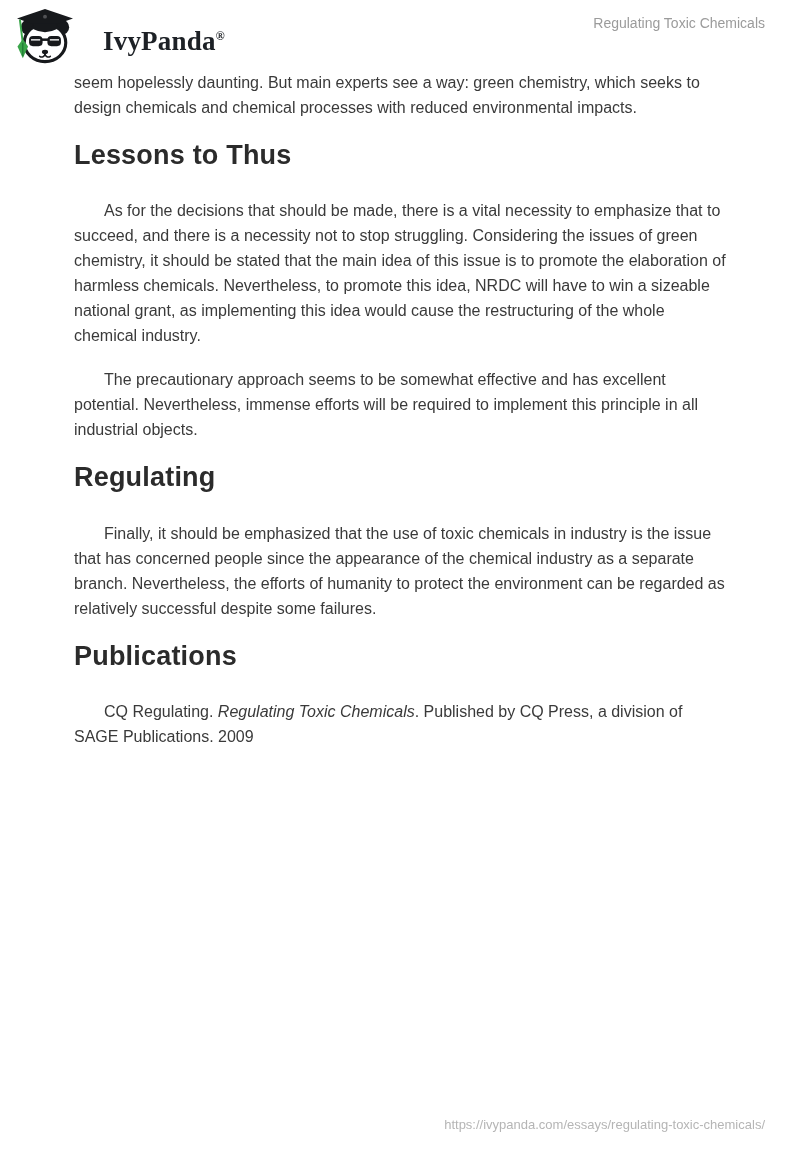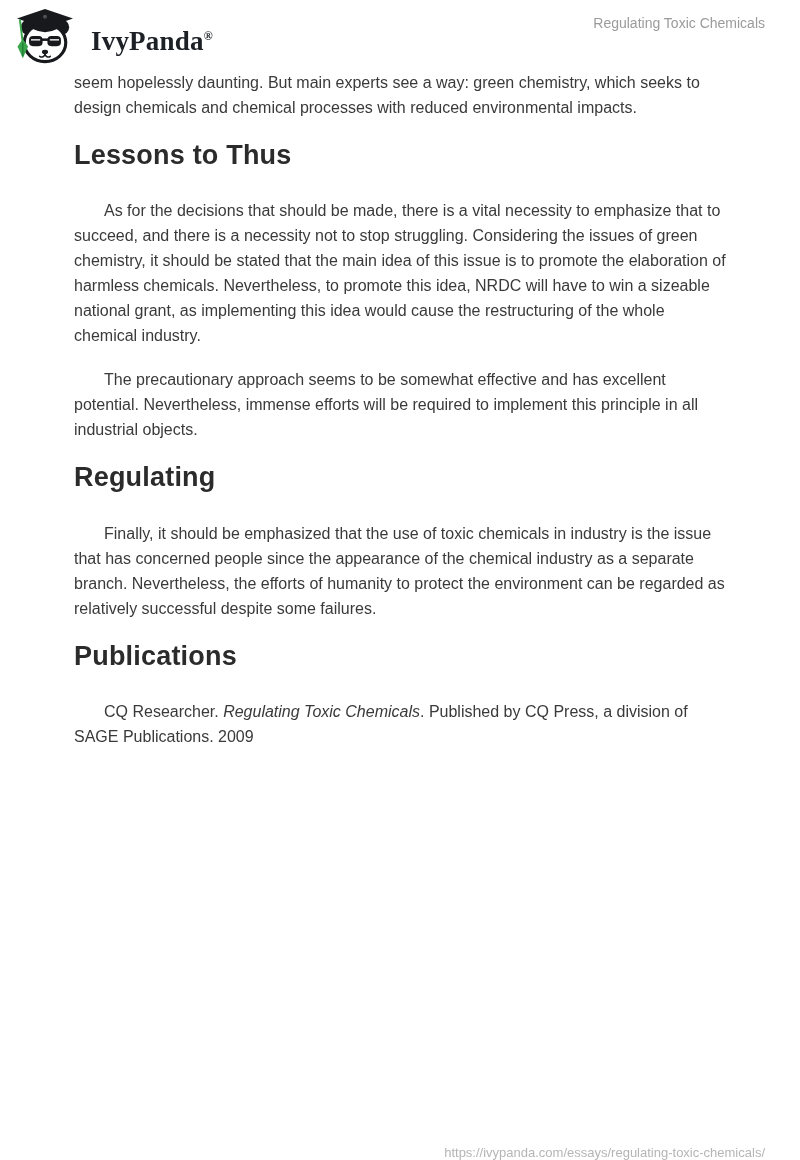--- a/index.html
+++ b/index.html
@@ -17,21 +17,21 @@
   .page-header {
     display: flex;
     justify-content: space-between;
     align-items: flex-start;
     padding: 8px 35px 0 14px;
     height: 64px;
   }
   .logo-wrap {
     display: flex;
     align-items: center;
-    gap: 15px;
+    gap: 27px;
   }
   .logo-mark { width: 62px; height: 56px; flex: 0 0 auto; }
   .logo-text {
     font-family: "Liberation Serif", serif;
     font-weight: 700;
     font-size: 27px;
     color: #1d2126;
     letter-spacing: 0.2px;
     line-height: 1;
     padding-top: 10px;
@@ -65,21 +65,21 @@
     color: #2b2b2b;
     margin: 0 0 27px 0;
     letter-spacing: 0.2px;
   }
   .doc-main p em { font-style: italic; }
 
   
   .page-footer {
     position: absolute;
     right: 35px;
-    bottom: 0;
+    bottom: 28px;
     font-size: 13px;
     color: #b5b5b5;
   }
 </style>
 </head>
 <body>
 
 <div class="page-header">
   <div class="logo-wrap">
     <svg class="logo-mark" viewBox="0 0 64 58" aria-hidden="true">
@@ -113,16 +113,16 @@
 </div>
 
 <div class="doc-main" id="doc-main">
     <p class=""><span>seem hopelessly daunting. But main experts see a way: green chemistry, which seeks to design chemicals and chemical processes with reduced environmental impacts.</span></p>
     <h2>Lessons to Thus</h2>
     <p class="indent"><span>As for the decisions that should be made, there is a vital necessity to emphasize that to succeed, and there is a necessity not to stop struggling. Considering the issues of green chemistry, it should be stated that the main idea of this issue is to promote the elaboration of harmless chemicals. Nevertheless, to promote this idea, NRDC will have to win a sizeable national grant, as implementing this idea would cause the restructuring of the whole chemical industry.</span></p>
     <p class="indent"><span>The precautionary approach seems to be somewhat effective and has excellent potential. Nevertheless, immense efforts will be required to implement this principle in all industrial objects.</span></p>
     <h2>Regulating</h2>
     <p class="indent"><span>Finally, it should be emphasized that the use of toxic chemicals in industry is the issue that has concerned people since the appearance of the chemical industry as a separate branch. Nevertheless, the efforts of humanity to protect the environment can be regarded as relatively successful despite some failures.</span></p>
     <h2>Publications</h2>
-    <p class="indent"><span>CQ Researcher. </span><em>Regulating Toxic Chemicals</em><span>. Published by CQ Press, a division of SAGE Publications. 2009</span></p>
+    <p class="indent"><span>CQ Regulating. </span><em>Regulating Toxic Chemicals</em><span>. Published by CQ Press, a division of SAGE Publications. 2009</span></p>
   </div>
 
 <div class="page-footer">https://ivypanda.com/essays/regulating-toxic-chemicals/</div>
 
 </body></html>

